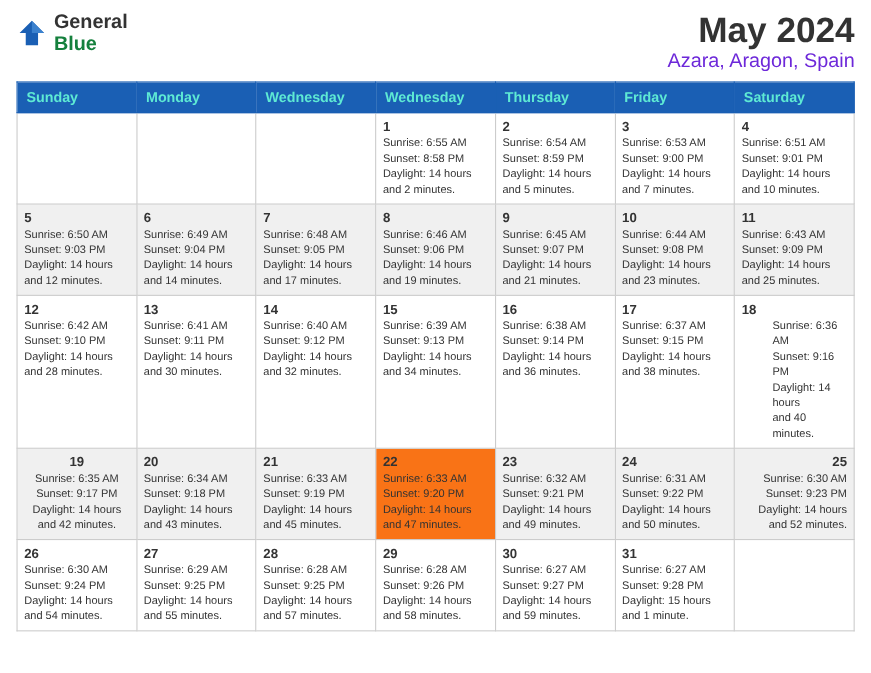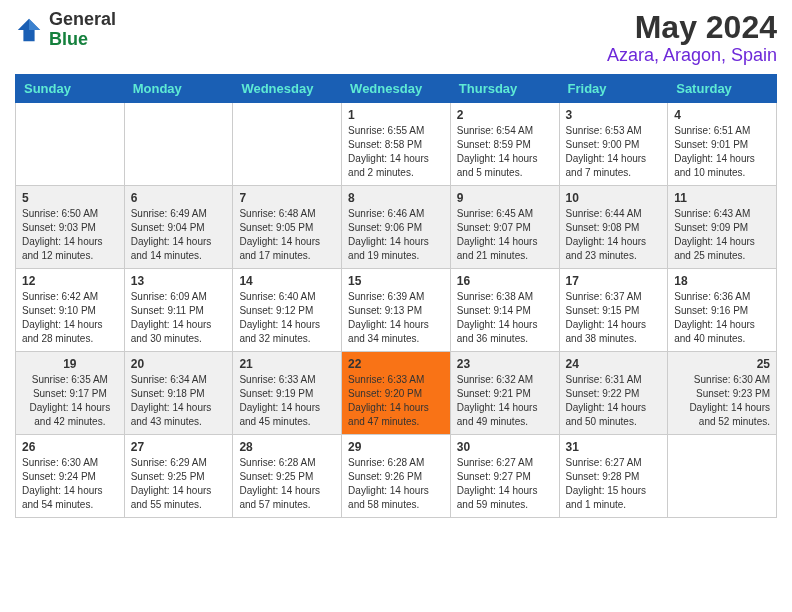--- a/index.html
+++ b/index.html
@@ -220,21 +220,21 @@
         <tr class="row-1">
           <td>
             <span class="day-num">12</span>
             <div class="day-info" style="white-space: pre-line;">Sunrise: 6:42 AM
 Sunset: 9:10 PM
 Daylight: 14 hours
 and 28 minutes.</div>
           </td>
           <td>
             <span class="day-num">13</span>
-            <div class="day-info" style="white-space: pre-line;">Sunrise: 6:09 AM
+            <div class="day-info" style="white-space: pre-line;">Sunrise: 6:41 AM
 Sunset: 9:11 PM
 Daylight: 14 hours
 and 30 minutes.</div>
           </td>
           <td>
             <span class="day-num">14</span>
             <div class="day-info" style="white-space: pre-line;">Sunrise: 6:40 AM
 Sunset: 9:12 PM
 Daylight: 14 hours
 and 32 minutes.</div>
@@ -255,21 +255,21 @@
           </td>
           <td>
             <span class="day-num">17</span>
             <div class="day-info" style="white-space: pre-line;">Sunrise: 6:37 AM
 Sunset: 9:15 PM
 Daylight: 14 hours
 and 38 minutes.</div>
           </td>
           <td>
             <span class="day-num">18</span>
-            <div class="day-info" style="white-space: pre-line;">Sunrise: 6:36 AM
+            <div class="day-info" style="white-space: pre-line; margin-left: 28px;">Sunrise: 6:36 AM
 Sunset: 9:16 PM
 Daylight: 14 hours
 and 40 minutes.</div>
           </td>
         </tr>
         <tr class="row-2">
           <td style="background-color: rgb(240, 240, 240); text-align: center;">
             <span class="day-num">19</span>
             <div class="day-info" style="white-space: pre-line;">Sunrise: 6:35 AM
 Sunset: 9:17 PM

